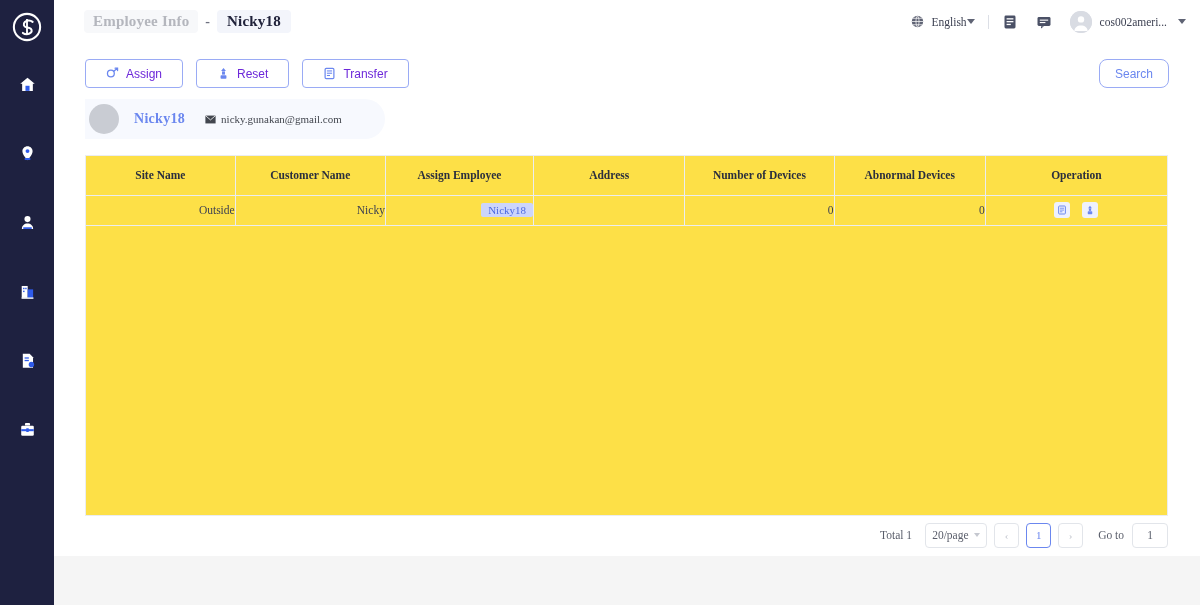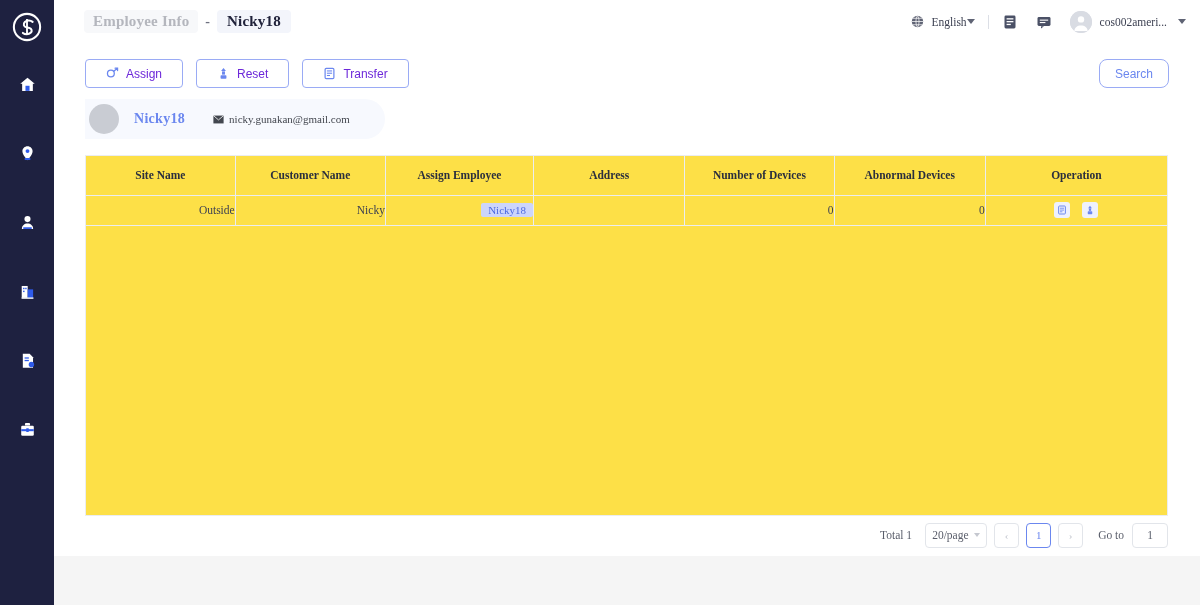--- a/index.html
+++ b/index.html
@@ -110,21 +110,21 @@
   }
   .avatar-lg {
     width: 30px; height: 30px; border-radius: 50%;
     background: #c9ccd3; margin-left: 4px;
   }
   .profile-name {
     color: #6b87ef; font-size: 14px; font-weight: bold;
     margin-left: 15px; letter-spacing:.3px;
   }
   .profile-mail {
-    margin-left: 28px; font-size: 11px; color: #43474f;
+    margin-left: 20px; font-size: 11px; color: #43474f;
     display: flex; align-items: center; gap: 5px;
   }
   .profile-mail svg { width: 11px; height: 9px; }
 
   
   .table-card {
     position: absolute; left: 31px; top: 96px; right: 32px; bottom: 40px;
     border: 1px solid #ebedf0; background: #fde047; margin-top: 16px;
   }
   table { width: 100%; border-collapse: collapse; table-layout: fixed; }

